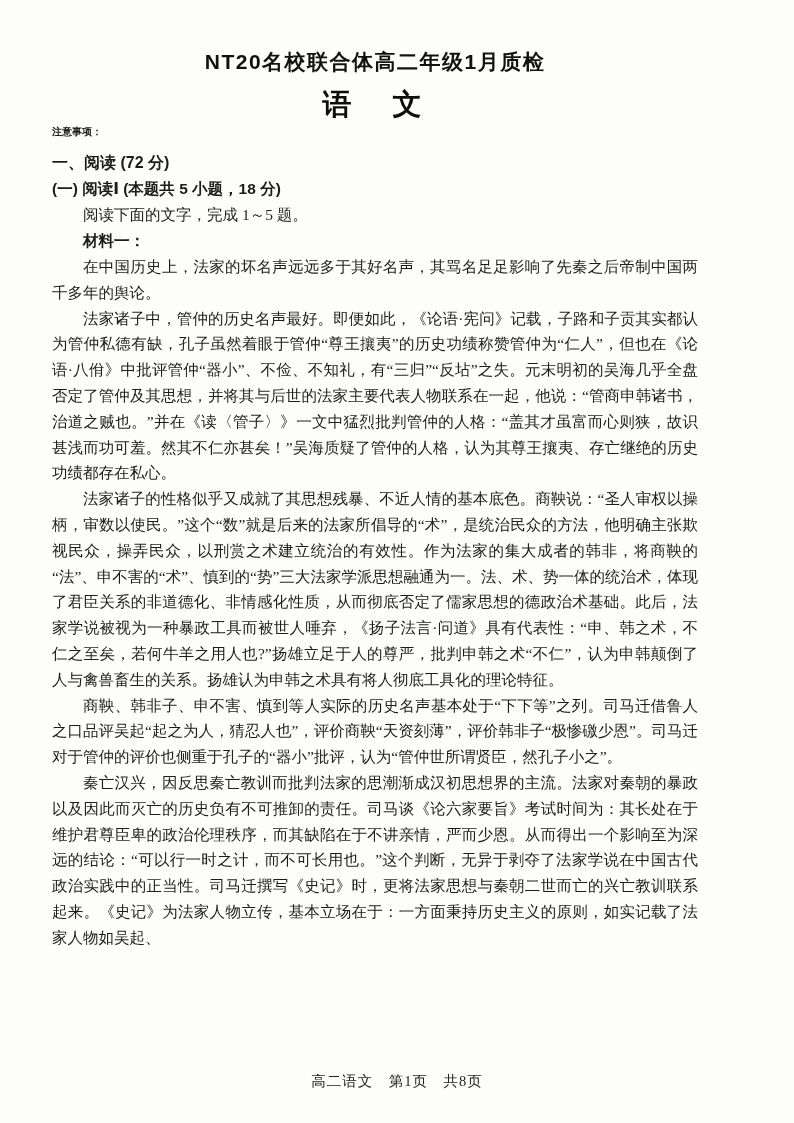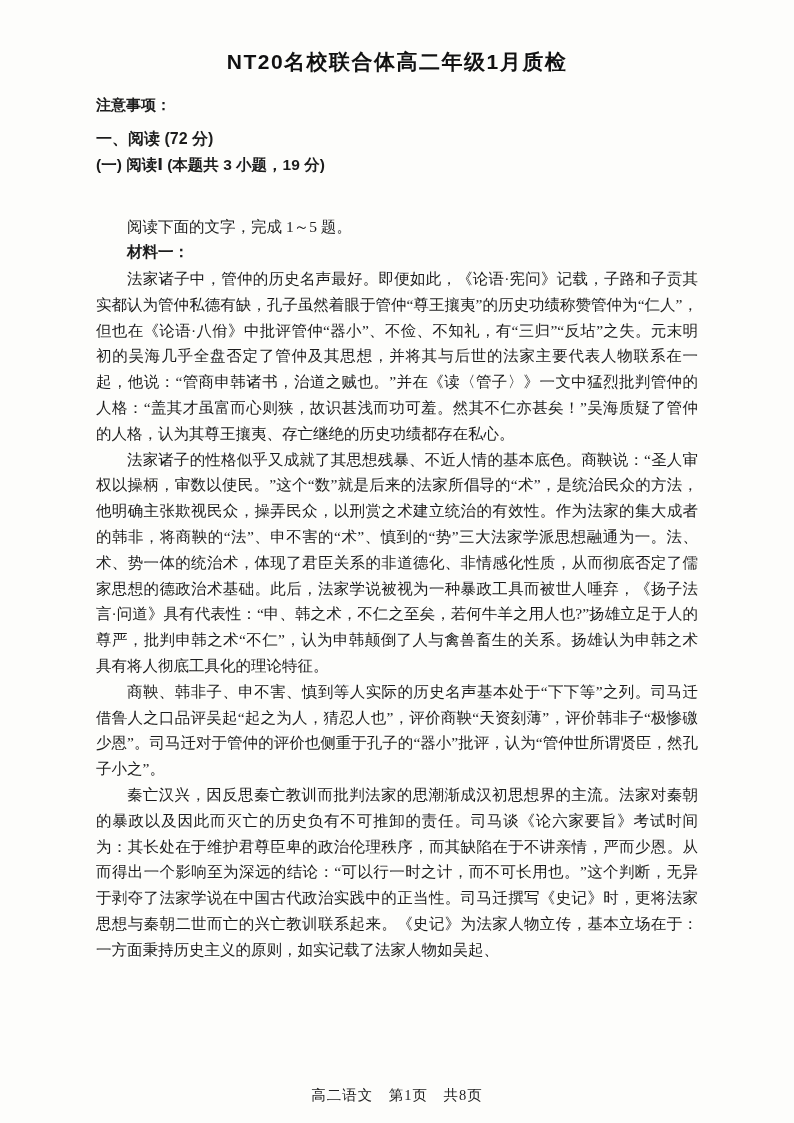--- a/index.html
+++ b/index.html
@@ -7,45 +7,45 @@
   body {
     font-family: "Liberation Serif", "DejaVu Serif", serif;
     color: #1c1c1c;
   }
   .page {
     position: relative;
     width: 794px;
     height: 1123px;
     margin: 0 auto;
     background: #fdfdfb;
-    padding: 48px 96px 60px 96px;
+    padding: 48px 96px 60px 52px;
     overflow: hidden;
   }
   .exam-title {
     text-align: center;
     font-family: "Liberation Sans", "DejaVu Sans", sans-serif;
     font-weight: 700;
     font-size: 21px;
     letter-spacing: 1.5px;
     color: #111;
   }
   .exam-subject {
     text-align: center;
     font-family: "Liberation Sans", "DejaVu Sans", sans-serif;
     font-weight: 800;
     font-size: 29px;
     letter-spacing: 6px;
     margin-top: 9px;
     color: #0d0d0d;
   }
   .notice-header {
-    margin-top: 20px;
+    margin-top: 0;
     font-family: "Liberation Sans", "DejaVu Sans", sans-serif;
     font-weight: 700;
-    font-size: 15px;
+    font-size: 10px;
   }
   .notice-item {
     font-size: 15px;
     line-height: 25px;
     padding-left: 2em;
     color: #222;
   }
   .section-heading {
     margin-top: 11px;
     font-family: "Liberation Sans", "DejaVu Sans", sans-serif;
@@ -56,62 +56,63 @@
   .subsection-heading {
     font-family: "Liberation Sans", "DejaVu Sans", sans-serif;
     font-weight: 700;
     font-size: 15.5px;
     line-height: 26px;
   }
   .reading-instruction {
     font-size: 15.5px;
     line-height: 26px;
     text-indent: 2em;
-    margin-top: 36px;
   }
   .material-label {
-    font-family: Liberation Mono, monospace;
+    font-family: Liberation Sans, sans-serif;
     font-weight: 700;
     font-size: 15.5px;
     line-height: 26px;
     text-indent: 2em;
   }
   .body-text p {
     font-size: 15.5px;
     line-height: 25.8px;
     text-align: justify;
     text-indent: 2em;
     color: #1c1c1c;
   }
   .page-footer {
     position: absolute;
     left: 0;
     right: 0;
-    bottom: 18px;
+    bottom: 32px;
     text-align: center;
     font-size: 14.5px;
     color: #222;
     letter-spacing: 1px;
   }
 </style>
 </head>
 <body>
 
 <div class="page">
 
   <h1 class="exam-title">NT20名校联合体高二年级1月质检</h1>
+  <h2 class="exam-subject">语　文</h2>
 
   <div class="notice-header">注意事项：</div>
 
   <div class="section-heading">一、阅读 (72 分)</div>
-  <div class="subsection-heading">(一) 阅读Ⅰ (本题共 3 小题，19 分)</div>
+  <div class="subsection-heading">(一) 阅读Ⅰ (本题共 5 小题，18 分)</div>
   <div class="reading-instruction">阅读下面的文字，完成 1～5 题。</div>
   <div class="material-label">材料一：</div>
 
   <div class="body-text">
+    <p>在中国历史上，法家的坏名声远远多于其好名声，其骂名足足影响了先秦之后帝制中国两千多年的舆论。</p>
     <p>法家诸子中，管仲的历史名声最好。即便如此，《论语·宪问》记载，子路和子贡其实都认为管仲私德有缺，孔子虽然着眼于管仲“尊王攘夷”的历史功绩称赞管仲为“仁人”，但也在《论语·八佾》中批评管仲“器小”、不俭、不知礼，有“三归”“反坫”之失。元末明初的吴海几乎全盘否定了管仲及其思想，并将其与后世的法家主要代表人物联系在一起，他说：“管商申韩诸书，治道之贼也。”并在《读〈管子〉》一文中猛烈批判管仲的人格：“盖其才虽富而心则狭，故识甚浅而功可羞。然其不仁亦甚矣！”吴海质疑了管仲的人格，认为其尊王攘夷、存亡继绝的历史功绩都存在私心。</p>
     <p>法家诸子的性格似乎又成就了其思想残暴、不近人情的基本底色。商鞅说：“圣人审权以操柄，审数以使民。”这个“数”就是后来的法家所倡导的“术”，是统治民众的方法，他明确主张欺视民众，操弄民众，以刑赏之术建立统治的有效性。作为法家的集大成者的韩非，将商鞅的“法”、申不害的“术”、慎到的“势”三大法家学派思想融通为一。法、术、势一体的统治术，体现了君臣关系的非道德化、非情感化性质，从而彻底否定了儒家思想的德政治术基础。此后，法家学说被视为一种暴政工具而被世人唾弃，《扬子法言·问道》具有代表性：“申、韩之术，不仁之至矣，若何牛羊之用人也?”扬雄立足于人的尊严，批判申韩之术“不仁”，认为申韩颠倒了人与禽兽畜生的关系。扬雄认为申韩之术具有将人彻底工具化的理论特征。</p>
     <p>商鞅、韩非子、申不害、慎到等人实际的历史名声基本处于“下下等”之列。司马迁借鲁人之口品评吴起“起之为人，猜忍人也”，评价商鞅“天资刻薄”，评价韩非子“极惨礉少恩”。司马迁对于管仲的评价也侧重于孔子的“器小”批评，认为“管仲世所谓贤臣，然孔子小之”。</p>
     <p>秦亡汉兴，因反思秦亡教训而批判法家的思潮渐成汉初思想界的主流。法家对秦朝的暴政以及因此而灭亡的历史负有不可推卸的责任。司马谈《论六家要旨》考试时间为：其长处在于维护君尊臣卑的政治伦理秩序，而其缺陷在于不讲亲情，严而少恩。从而得出一个影响至为深远的结论：“可以行一时之计，而不可长用也。”这个判断，无异于剥夺了法家学说在中国古代政治实践中的正当性。司马迁撰写《史记》时，更将法家思想与秦朝二世而亡的兴亡教训联系起来。《史记》为法家人物立传，基本立场在于：一方面秉持历史主义的原则，如实记载了法家人物如吴起、</p>
   </div>
 
   <div class="page-footer">高二语文　第1页　共8页</div>
 
 </div>
 

